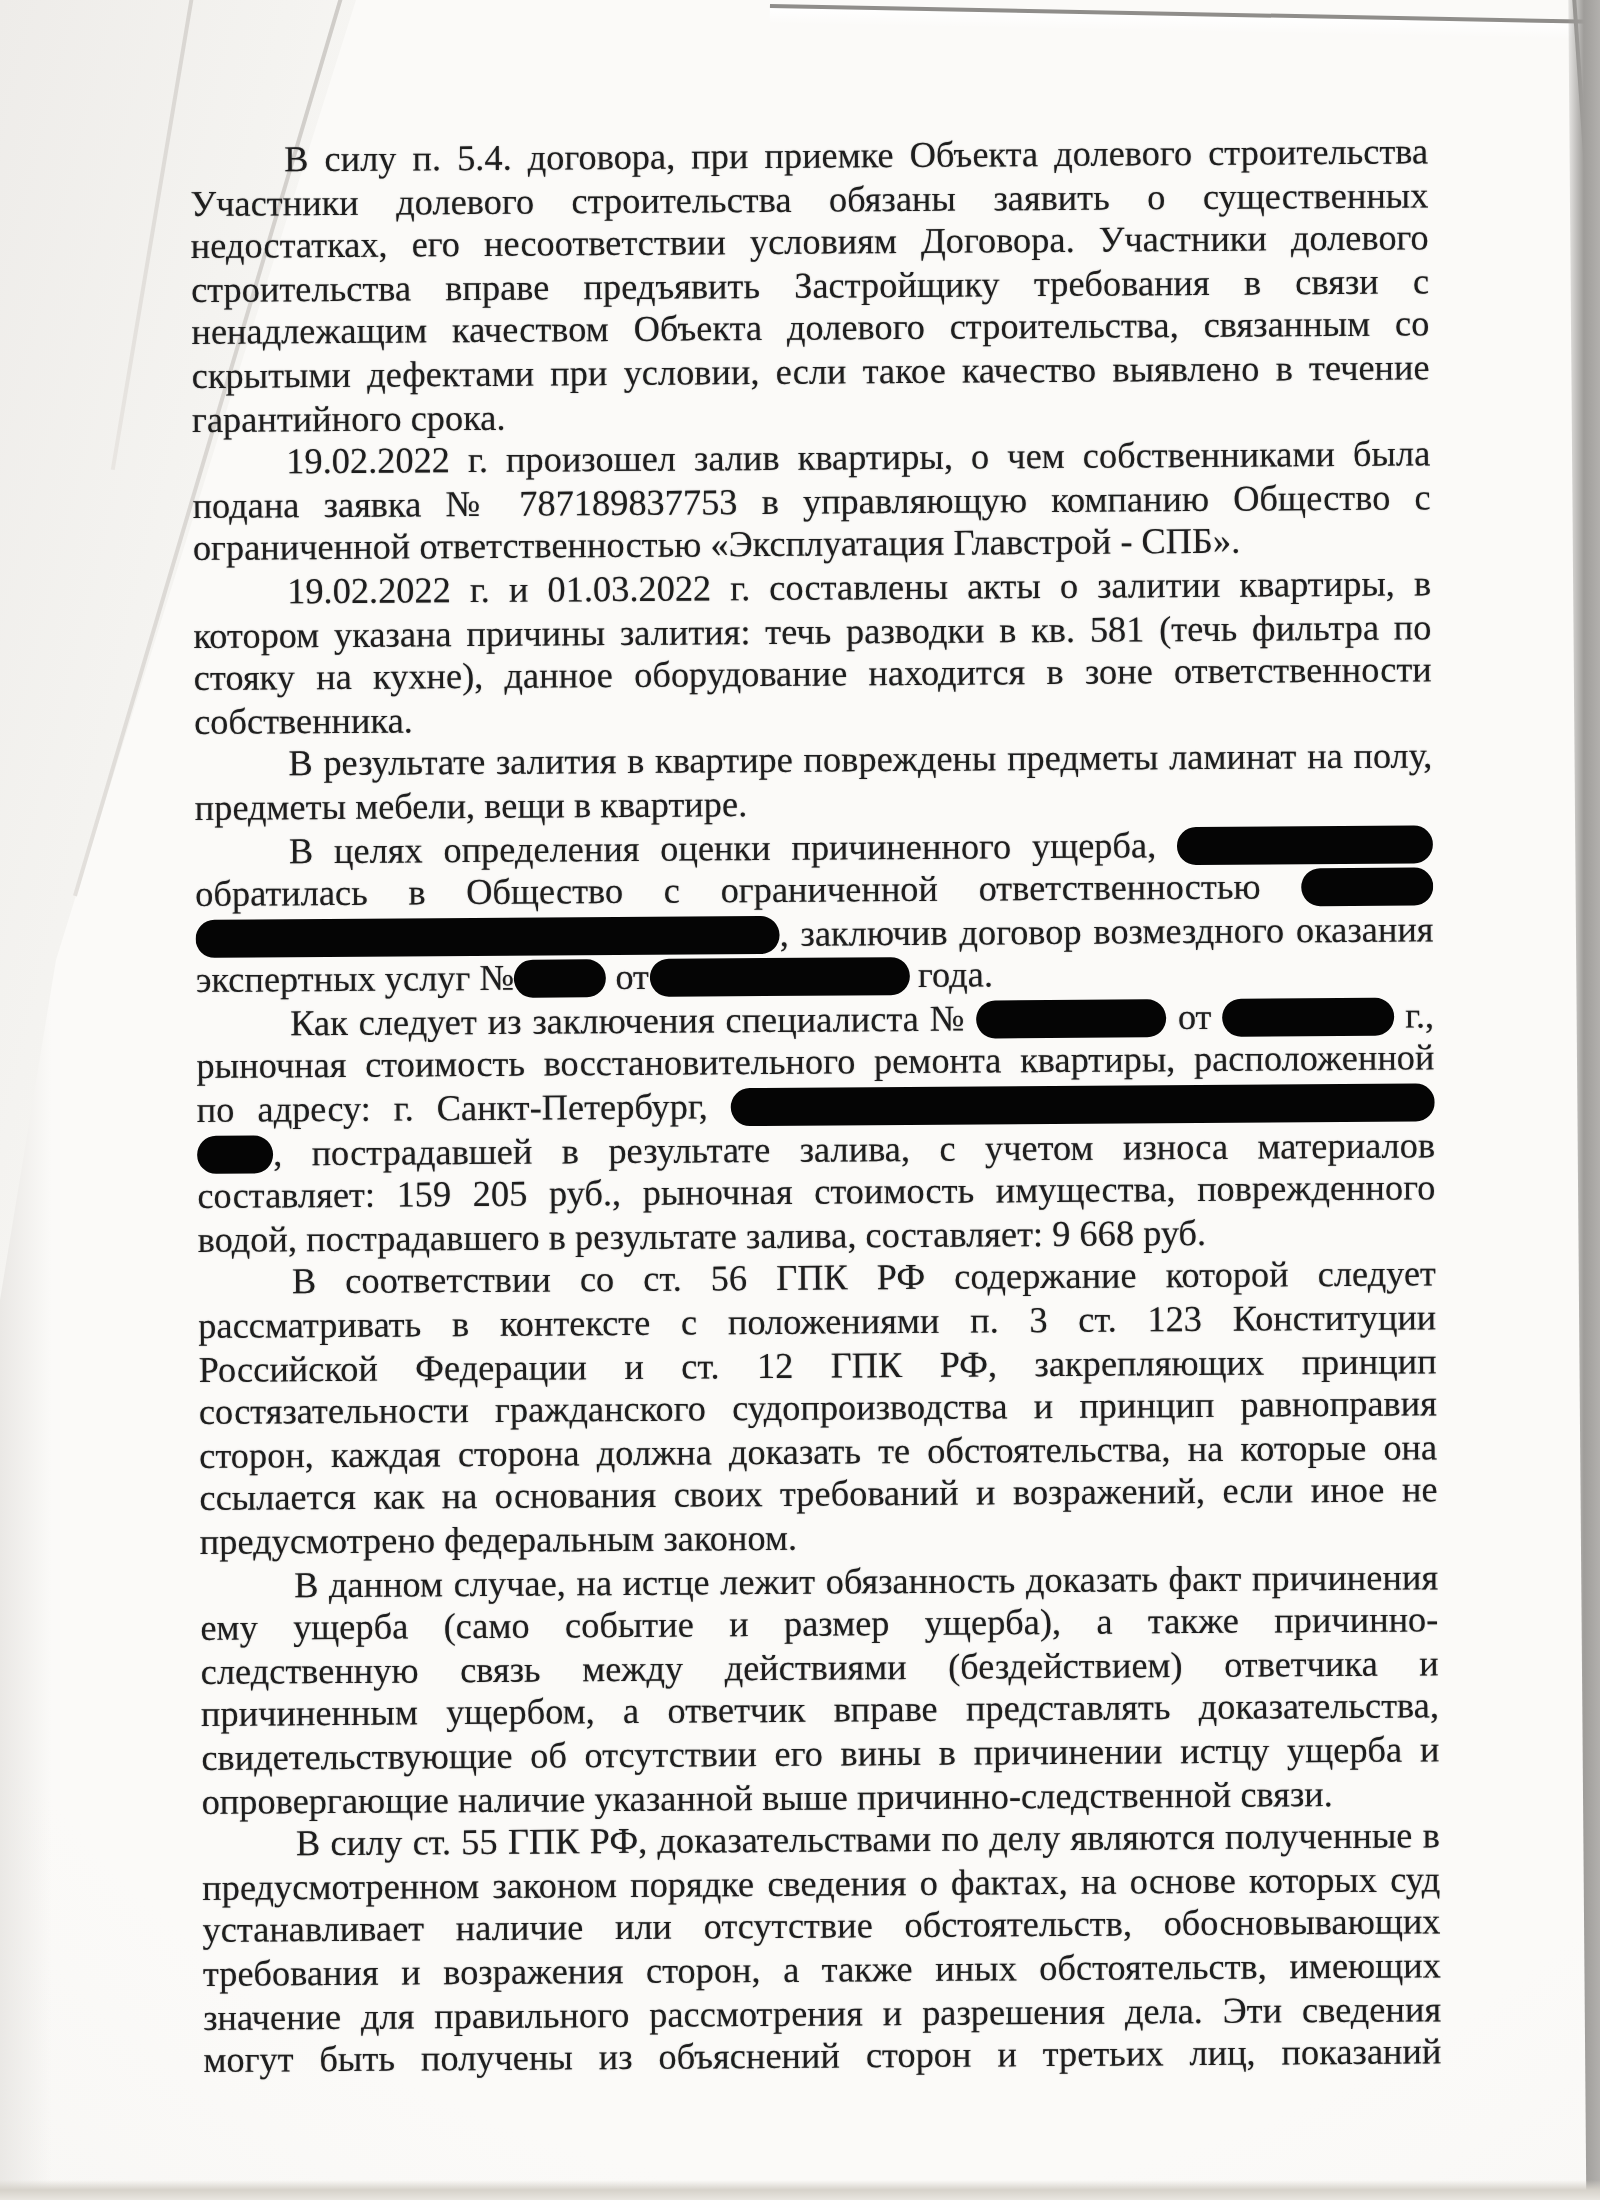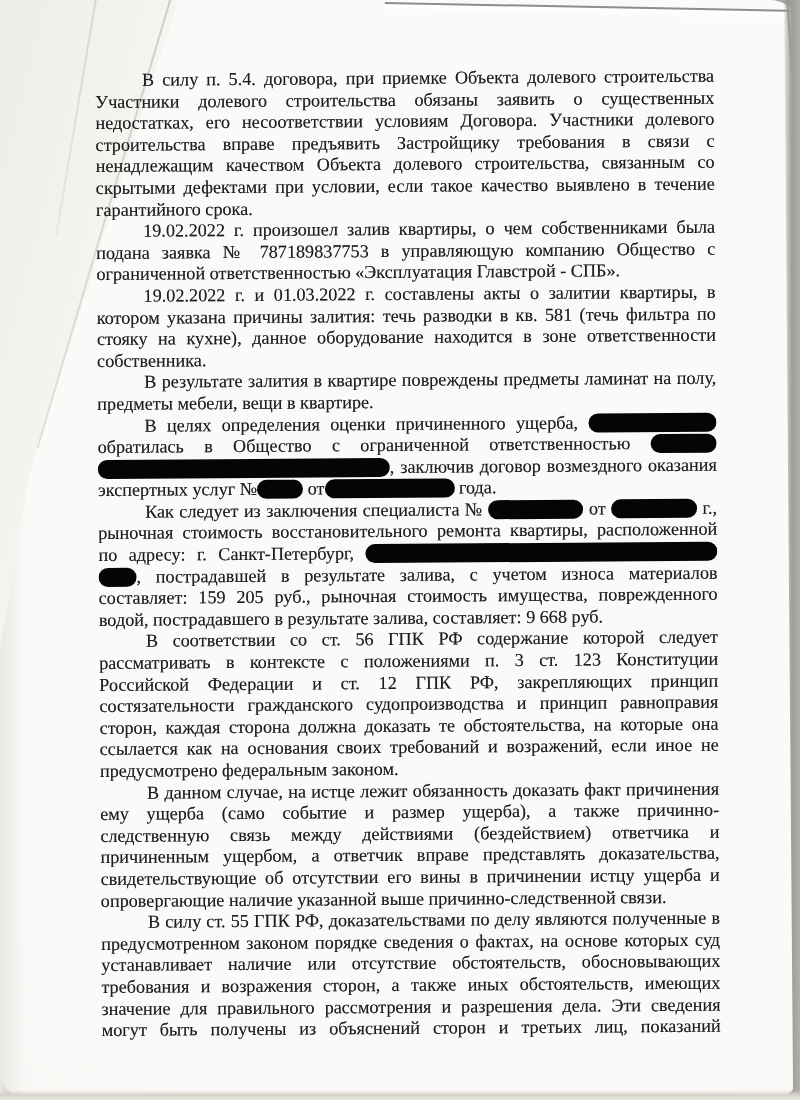--- a/index.html
+++ b/index.html
@@ -2,21 +2,20 @@
 <html style="--paper: #fbfaf8; --ink: #1e1e1e; --redact: #050505; --scanbg: #a9a7a4;"><head>
 <meta charset="utf-8">
 <style>
   * { margin:0; padding:0; box-sizing:border-box; }
   html,body { width:800px; height:1100px; overflow:hidden; }
   body { font-family:"Liberation Serif", serif; background:var(--scanbg,#a9a7a4); }
 
   .page {
     position:absolute; inset:0;
     background: radial-gradient(130% 105% at 55% 42%, var(--paper,#fbfaf8) 55%, #f2f1ee 100%);
-    border-radius: 30px;
   }
 
   
   .left-strip { position:absolute; left:0; top:0; width:26px; height:1100px;
     background:linear-gradient(to right,#eae8e5,rgba(255,255,255,0)); }
   .fold-shade { position:absolute; left:0; top:0; width:190px; height:690px;
     background:linear-gradient(104deg,#eeece9 0%,#f4f3f0 40%,#faf9f7 72%,rgba(250,249,247,0) 90%);
     clip-path:polygon(0 0,178px 0,118px 190px,28px 480px,0 650px); }
   .fold-line-a { position:absolute; left:170px; top:-3px; width:2px; height:470px;
     background:linear-gradient(to bottom,#cfccc8,#e3e0dc); transform:rotate(16.5deg); transform-origin:top left; }

